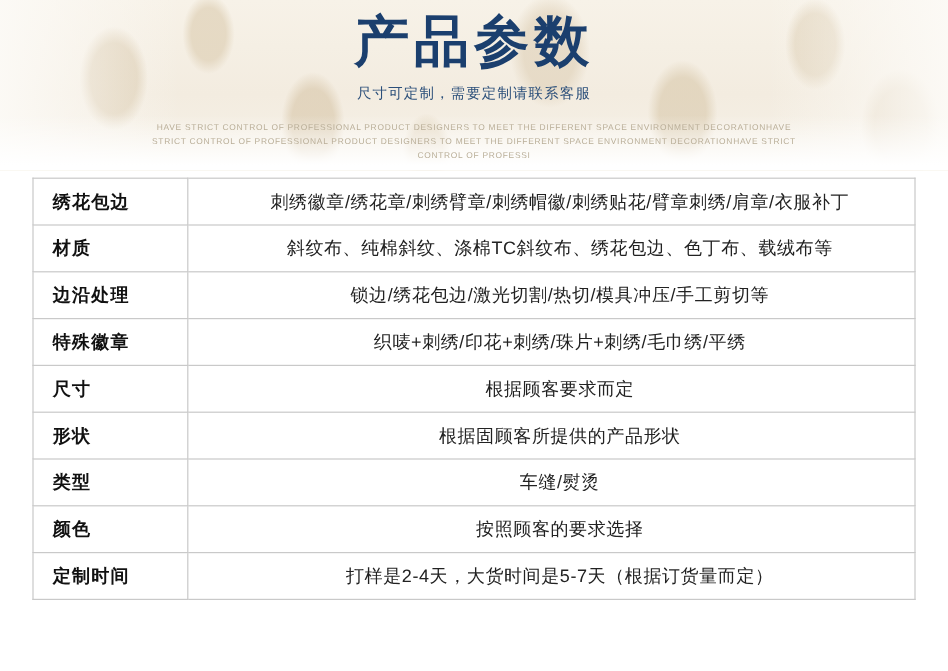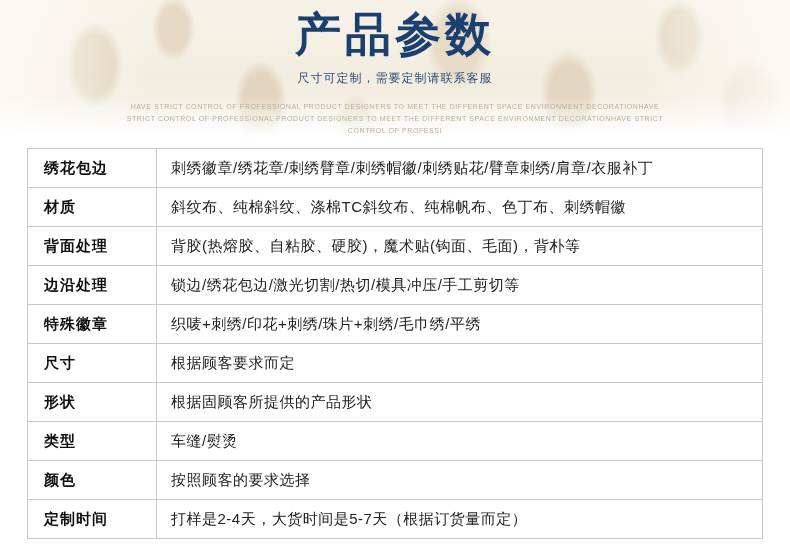--- a/index.html
+++ b/index.html
@@ -122,20 +122,21 @@
   }
   table.spec td.label {
     width: 112px;
     font-weight: bold;
     color: #111;
     letter-spacing: 1px;
     padding-left: 16px;
   }
   table.spec td.value {
     letter-spacing: 0.5px;
+    text-align: center;
   }
 </style>
 </head>
 <body>
 
 <div class="page">
 
   <div class="banner">
     <div class="banner-pattern"></div>
     <div class="banner-fade-left"></div>
@@ -150,25 +151,21 @@
 
   <div class="table-wrap">
     <table class="spec">
       <tbody>
         <tr>
           <td class="label">绣花包边</td>
           <td class="value">刺绣徽章/绣花章/刺绣臂章/刺绣帽徽/刺绣贴花/臂章刺绣/肩章/衣服补丁</td>
         </tr>
         <tr>
           <td class="label">材质</td>
-          <td class="value">斜纹布、纯棉斜纹、涤棉TC斜纹布、纯棉帆布、色丁布、刺绣帽徽</td>
-        </tr>
-        <tr>
-          <td class="label">背面处理</td>
-          <td class="value">背胶(热熔胶、自粘胶、硬胶)，魔术贴(钩面、毛面)，背朴等</td>
+          <td class="value">斜纹布、纯棉斜纹、涤棉TC斜纹布、绣花包边、色丁布、载绒布等</td>
         </tr>
         <tr>
           <td class="label">边沿处理</td>
           <td class="value">锁边/绣花包边/激光切割/热切/模具冲压/手工剪切等</td>
         </tr>
         <tr>
           <td class="label">特殊徽章</td>
           <td class="value">织唛+刺绣/印花+刺绣/珠片+刺绣/毛巾绣/平绣</td>
         </tr>
         <tr>

